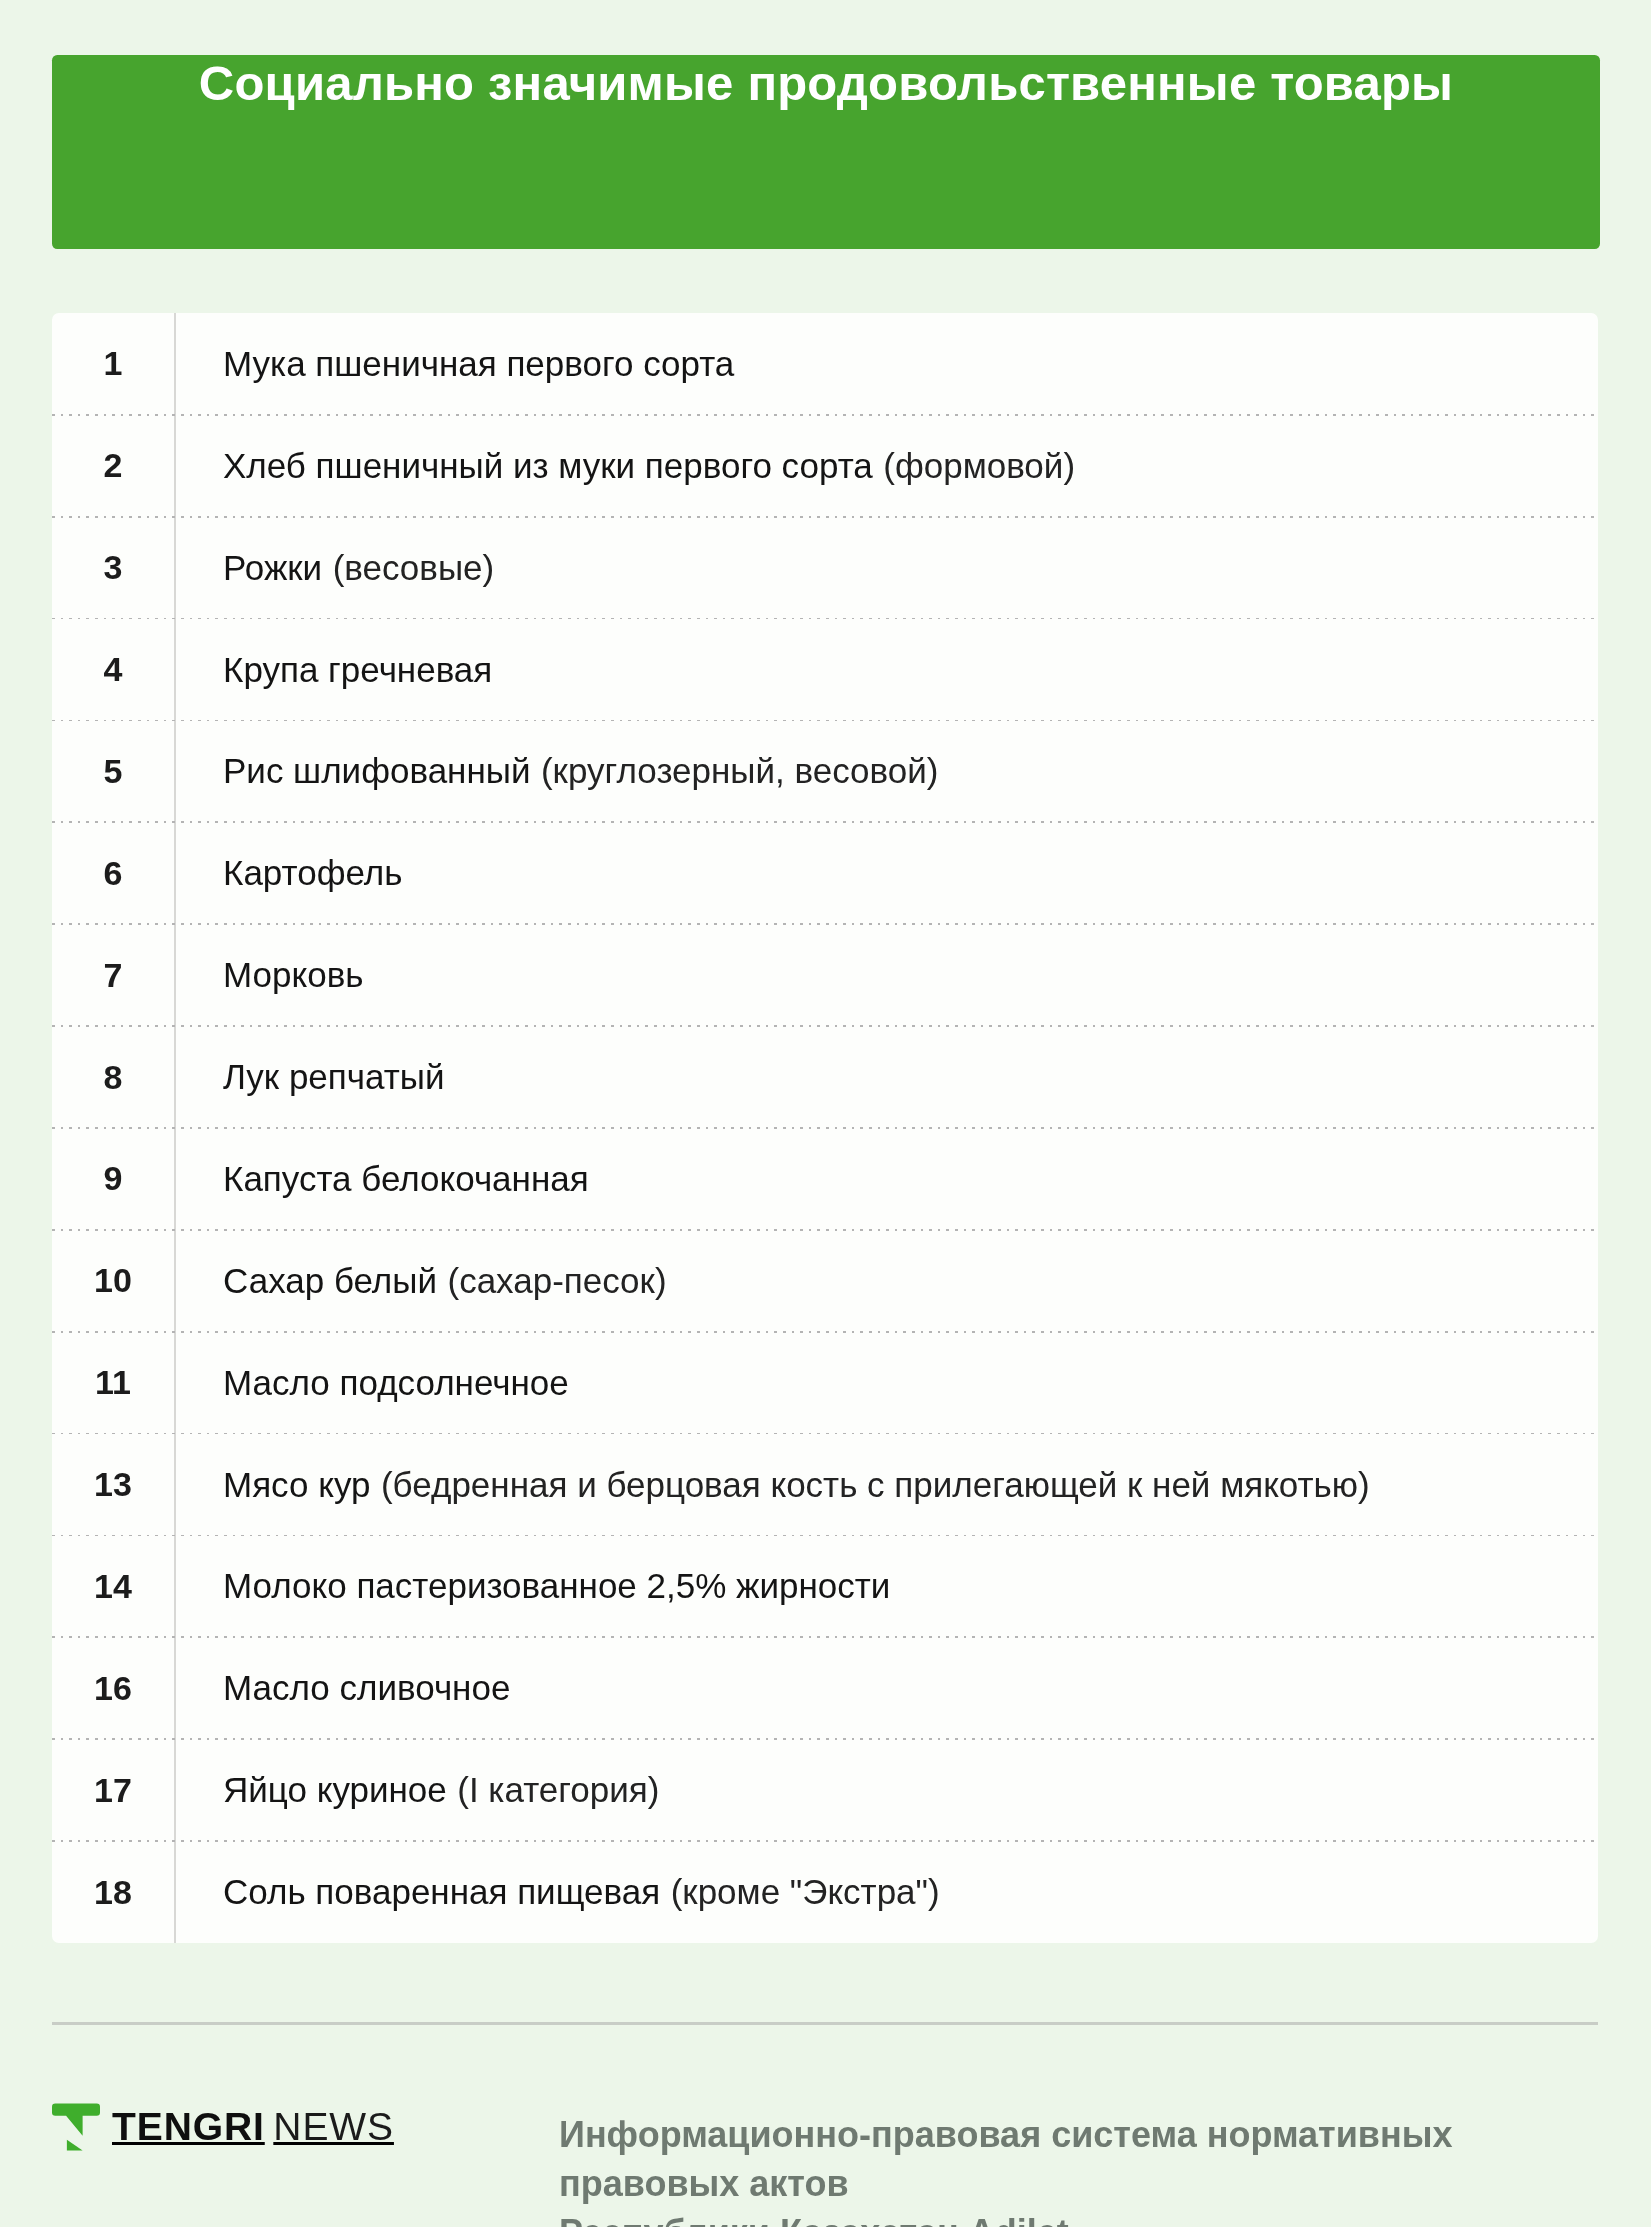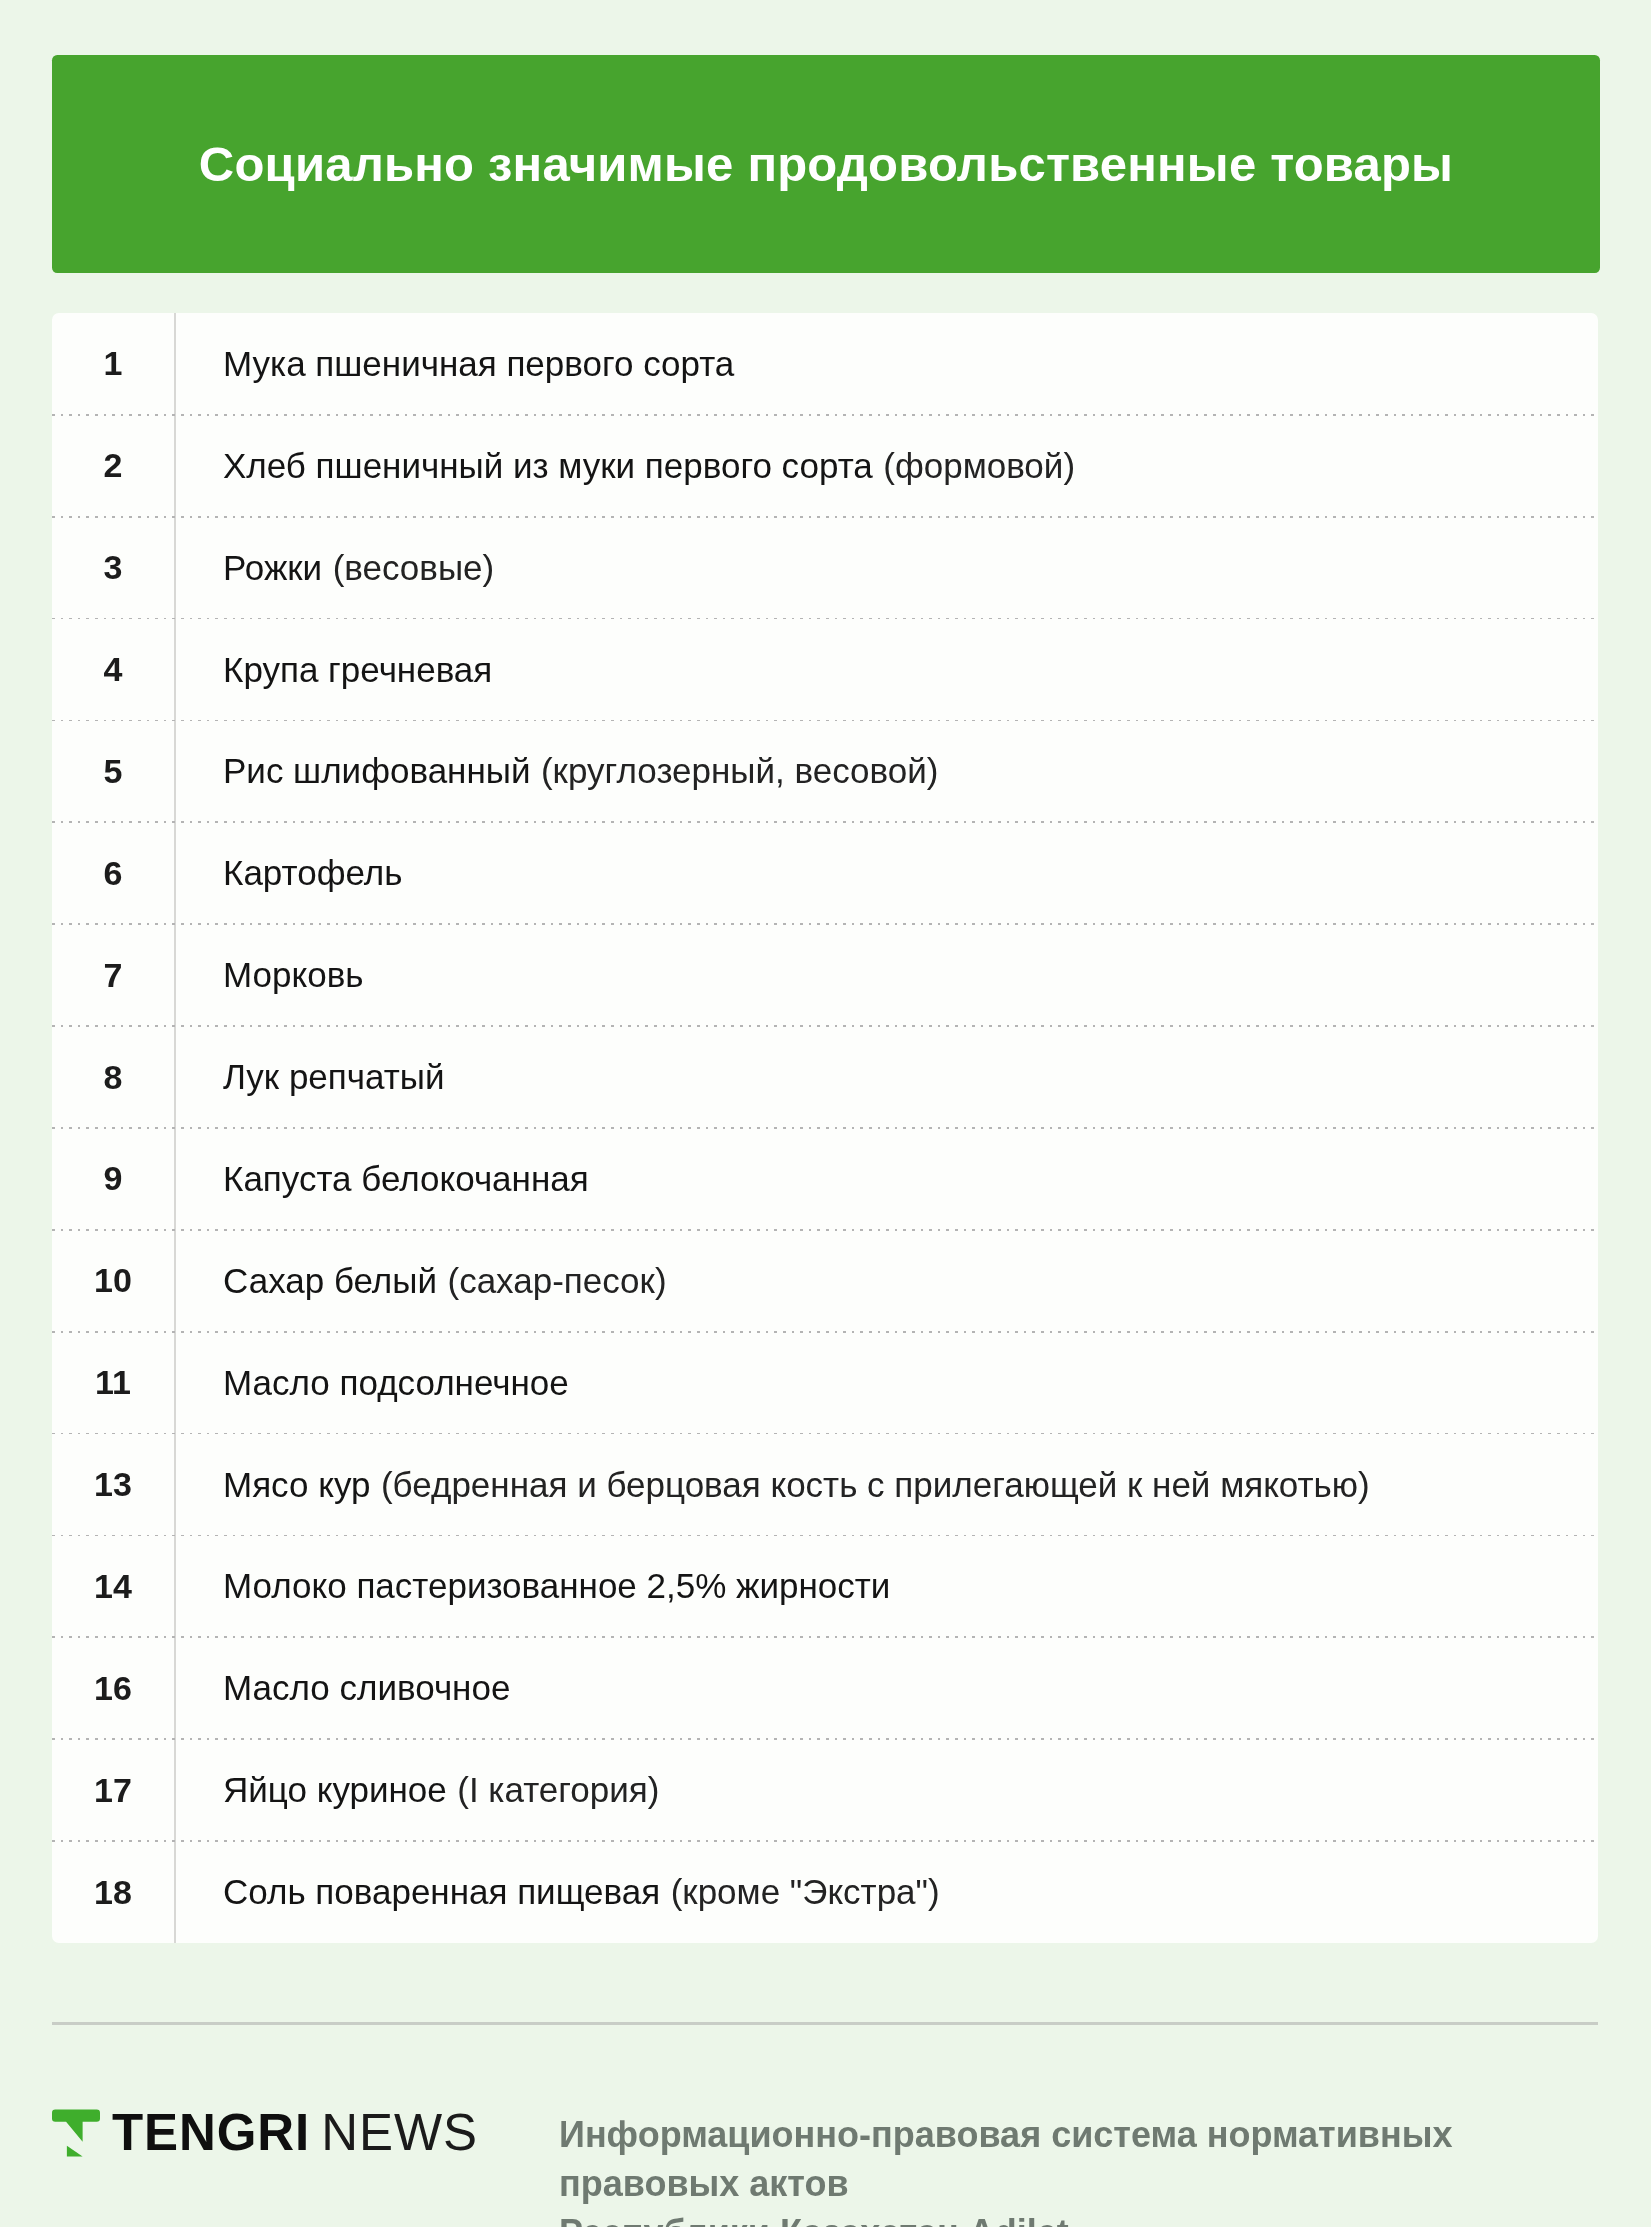--- a/index.html
+++ b/index.html
@@ -6,23 +6,23 @@
   body {
     width:1651px; height:2227px;
     background:#ecf6e9;
     font-family:"Liberation Sans","DejaVu Sans",sans-serif;
     -webkit-font-smoothing:antialiased;
   }
   .page { position:relative; width:1651px; height:2227px; overflow:hidden; }
 
   
   .banner {
-    position:absolute; left:52px; top:55px; width:1548px; height:218px;
+    position:absolute; left:52px; top:55px; width:1548px; height:194px;
     background:#47a42e; border-radius:5.2px;
-    display:flex; align-items:center; justify-content:center;
+    display:flex; justify-content:center;
   }
   .banner h1 {
     margin:0; color:#ffffff; font-size:49px; font-weight:700; letter-spacing:0.2px;
   }
 
   
   .card {
     position:absolute; left:52px; top:313px; width:1546px; height:1630px;
     background:#fdfefc; border-radius:6.9px;
     display:flex; flex-direction:column;
@@ -50,21 +50,21 @@
   .nt { font-weight:400; color:#232323; margin-left:.30em; }
 
   
   .fdivider {
     position:absolute; left:52px; top:2022px; width:1546px; height:2.6px;
     background:#c8cdc6;
   }
   .footer { position:absolute; left:52px; top:2098px; width:1546px; height:129px; }
   .logo { position:absolute; left:0; top:5.2px; display:flex; align-items:center; }
   .logo svg { width:48px; height:48px; display:block; }
-  .brand { margin-left:12px; font-size:51px; letter-spacing:0.9px; white-space:nowrap; }
+  .brand { margin-left:12px; font-size:39px; letter-spacing:0.9px; white-space:nowrap;text-decoration:underline; }
   .b1 { font-weight:700; color:#0f0f0f; }
   .b2 { font-weight:400; color:#1b1b1b; margin-left:.22em; }
   .attr {
     position:absolute; left:507px; top:12px;
     font-size:36px; font-weight:700; color:#6f7a71; line-height:49px;
   }
 </style>
 </head>
 <body>
 

